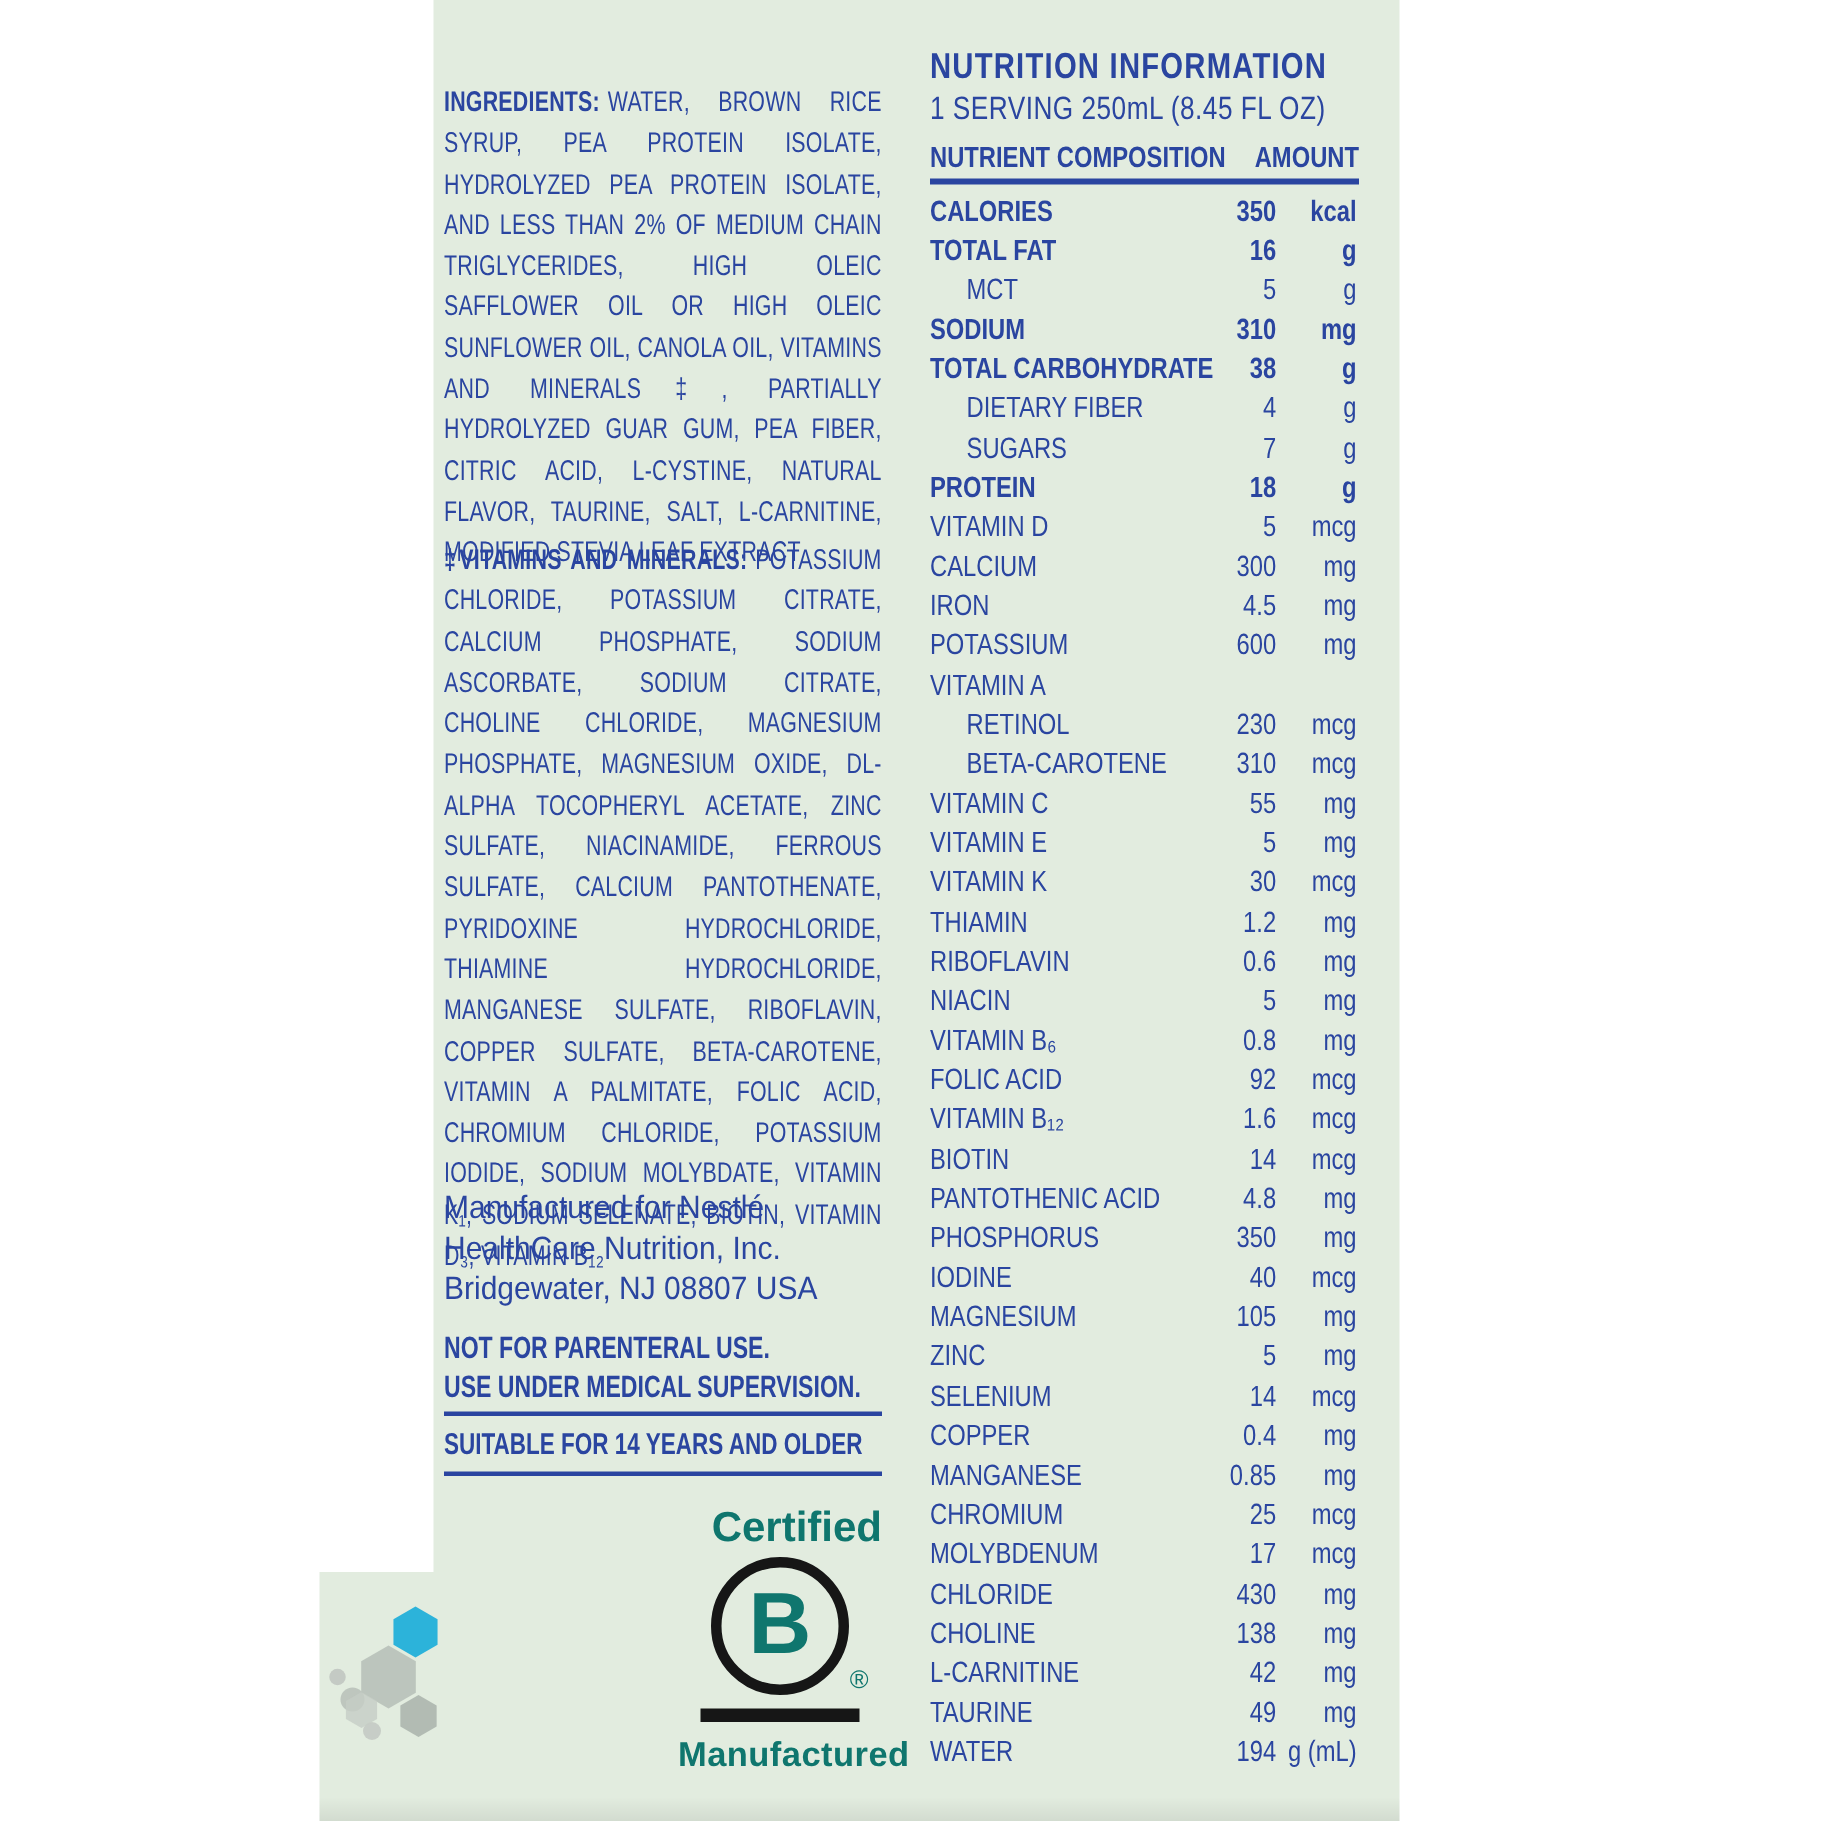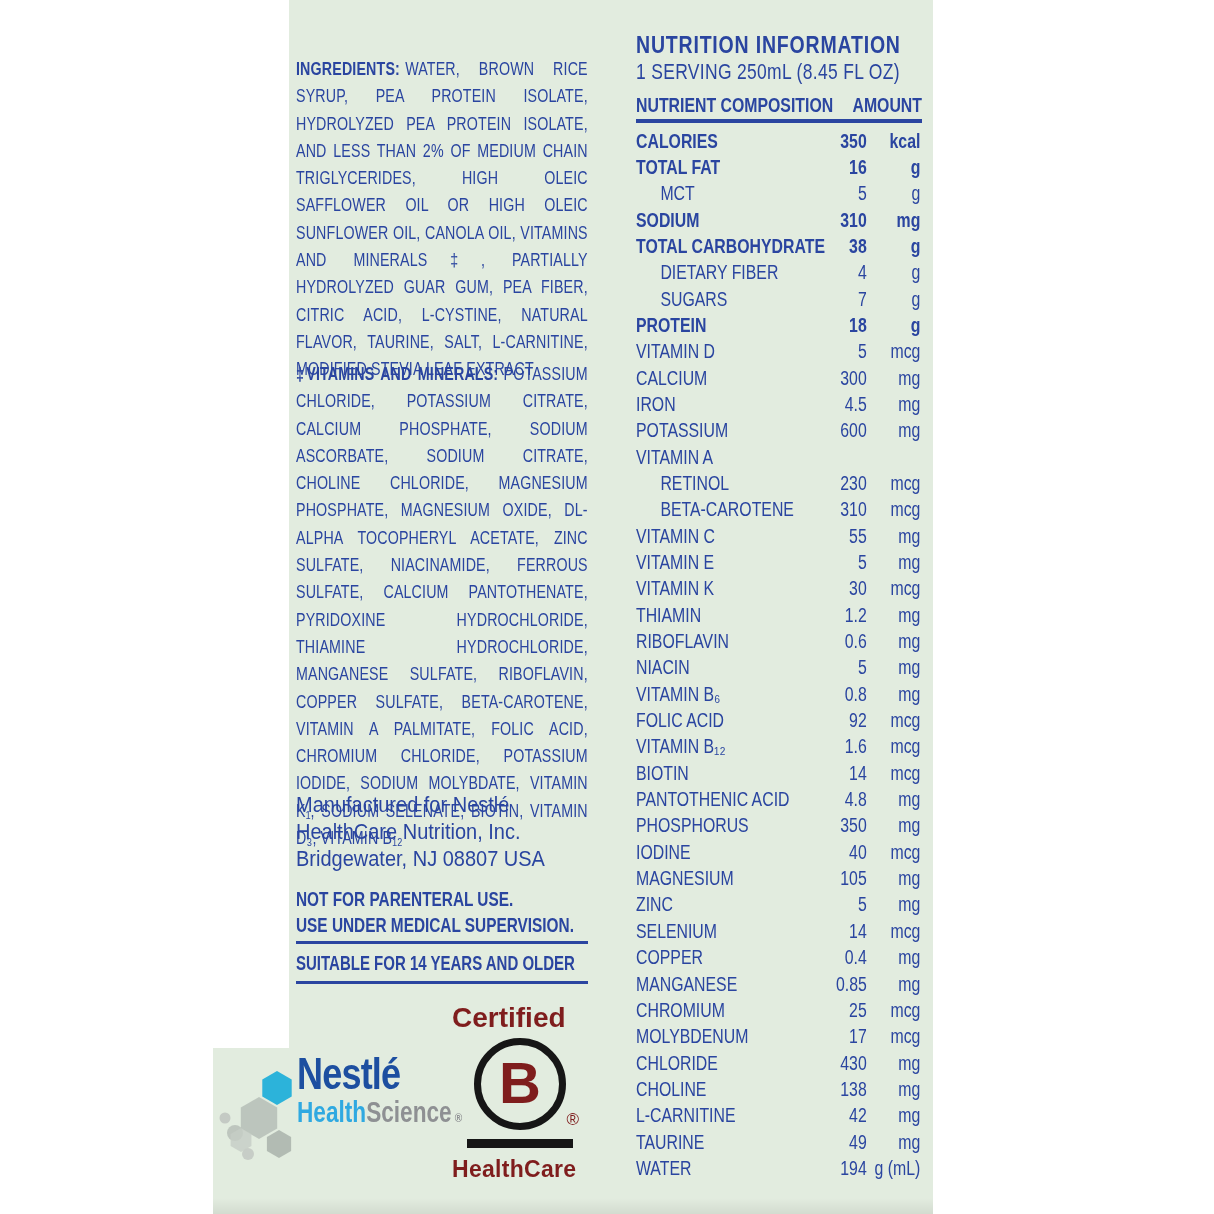--- a/index.html
+++ b/index.html
@@ -22,21 +22,21 @@
   .p-vitamins{top:341px;}
   .mfg{position:absolute;top:792px;font-size:21.5px;line-height:27px;
        transform:scaleX(0.93);transform-origin:0 0;width:314px;}
   .warnings{position:absolute;top:886px;font-size:20.5px;line-height:26px;font-weight:bold;}
   .rule{position:absolute;left:0;width:292px;height:3px;background:#2a45a0;}
   .rule-1{top:941px;}
   .rule-2{top:981px;}
   .suitable{position:absolute;top:950px;font-size:20px;font-weight:bold;line-height:26px;}
 
   
-  .right-col{position:absolute;left:620px;top:0;width:286px;color:#2a45a0;margin-left:16px;}
+  .right-col{position:absolute;left:620px;top:0;width:286px;color:#2a45a0;}
   .rc-inner{transform:scaleX(0.8125);transform-origin:0 0;width:352px;}
   .n-title{margin-top:31px;font-size:24px;font-weight:bold;letter-spacing:1px;white-space:nowrap;}
   .n-serving{margin-top:1px;font-size:21.5px;letter-spacing:0.4px;white-space:nowrap;}
   .n-colhead{margin-top:9px;display:flex;justify-content:space-between;font-size:19.5px;font-weight:bold;}
   .n-rule{height:3.5px;background:#2a45a0;margin-top:2px;}
   .n-rows{margin-top:5px;}
   .nrow{position:relative;height:26.35px;line-height:26.35px;font-size:19.5px;white-space:nowrap;}
   .nrow.b{font-weight:bold;}
   .nrow.ind .nm{padding-left:30px;}
   .nrow .val{position:absolute;top:0;right:68px;}
@@ -48,21 +48,21 @@
   .nestle-text{position:absolute;left:84px;top:0;}
   .nestle-word{font-size:45px;font-weight:bold;color:#1d4fa0;letter-spacing:-1px;
     transform:scaleX(0.8);transform-origin:0 0;white-space:nowrap;}
   .hs-line{margin-top:-4px;font-size:29px;font-weight:bold;white-space:nowrap;
     transform:scaleX(0.78);transform-origin:0 0;}
   .hs-health{color:#2fa9e1;}
   .hs-science{color:#8e9093;}
   .hs-reg{font-size:13px;color:#8e9093;margin-left:4px;}
 
   
-  .bcorp{position:absolute;left:452px;top:1002px;width:136px;text-align:left;color:#7f1d1d;}
+  .bcorp{position:absolute;left:452px;top:1002px;width:136px;text-align:right;color:#0f766e;}
   .b-cert{font-size:28px;font-weight:bold;}
   .b-wrap{position:relative;width:92px;height:92px;margin:4px auto 0;}
   .b-circle{width:92px;height:92px;border:7px solid #161616;border-radius:50%;box-sizing:border-box;
     display:flex;align-items:center;justify-content:center;font-size:58px;font-weight:bold;padding-bottom:4px;}
   .b-reg{position:absolute;right:-13px;bottom:0;font-size:17px;}
   .b-bar{width:106px;height:9px;background:#161616;margin:9px auto 0;}
   .b-corp{font-size:23px;font-weight:bold;margin-top:8px;letter-spacing:0.3px;}
 </style>
 </head>
 <body>
@@ -150,34 +150,28 @@
   <div class="nestle-block">
     <svg class="molecule" width="84" height="110" viewBox="0 0 84 110">
       <circle cx="10" cy="60" r="5.5" fill="#c4cac4"></circle>
       <circle cx="20" cy="75" r="8" fill="#b7bfb8" opacity="0.85"></circle>
       <circle cx="33" cy="96" r="6" fill="#c0c6c0" opacity="0.8"></circle>
       <polygon points="44,39 62.2,49.5 62.2,70.5 44,81 25.8,70.5 25.8,49.5" fill="#b3bcb4" opacity="0.8"></polygon>
       <polygon points="26,70 36.4,76 36.4,88 26,94 15.6,88 15.6,76" fill="#c6cdc6" opacity="0.8"></polygon>
       <polygon points="64,72 76.1,79 76.1,93 64,100 51.9,93 51.9,79" fill="#a9b3ab" opacity="0.85"></polygon>
       <polygon points="62,13 76.7,21.5 76.7,38.5 62,47 47.3,38.5 47.3,21.5" fill="#2cb3da"></polygon>
     </svg>
-    <div class="nestle-text">
-      <div class="nestle-word">Nestlé</div>
-      <div class="hs-line">
-        <span class="hs-health">Health</span><span class="hs-science">Science</span><span class="hs-reg">®</span>
-      </div>
-    </div>
   </div>
 
   <div class="bcorp">
     <div class="b-cert">Certified</div>
     <div class="b-wrap">
       <div class="b-circle">
           <span>B</span>
         </div>
       <span class="b-reg">®</span>
     </div>
     <div class="b-bar"></div>
-    <div class="b-corp">HealthCare</div>
+    <div class="b-corp">Manufactured</div>
   </div>
 
   <div class="vignette"></div>
 </div>
 
 </body></html>

